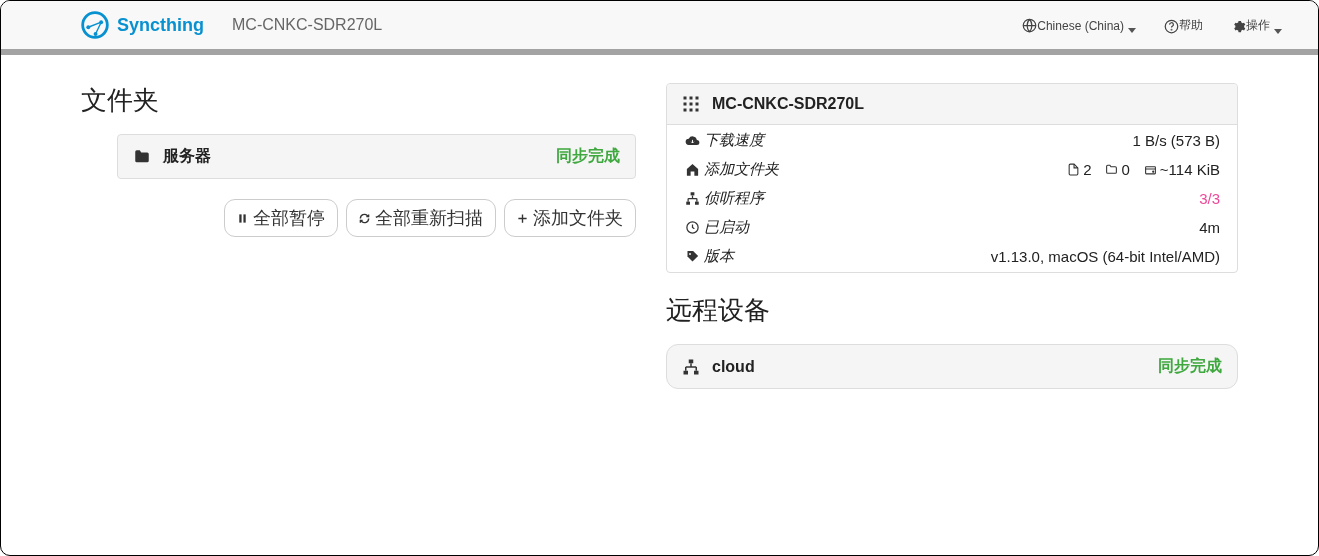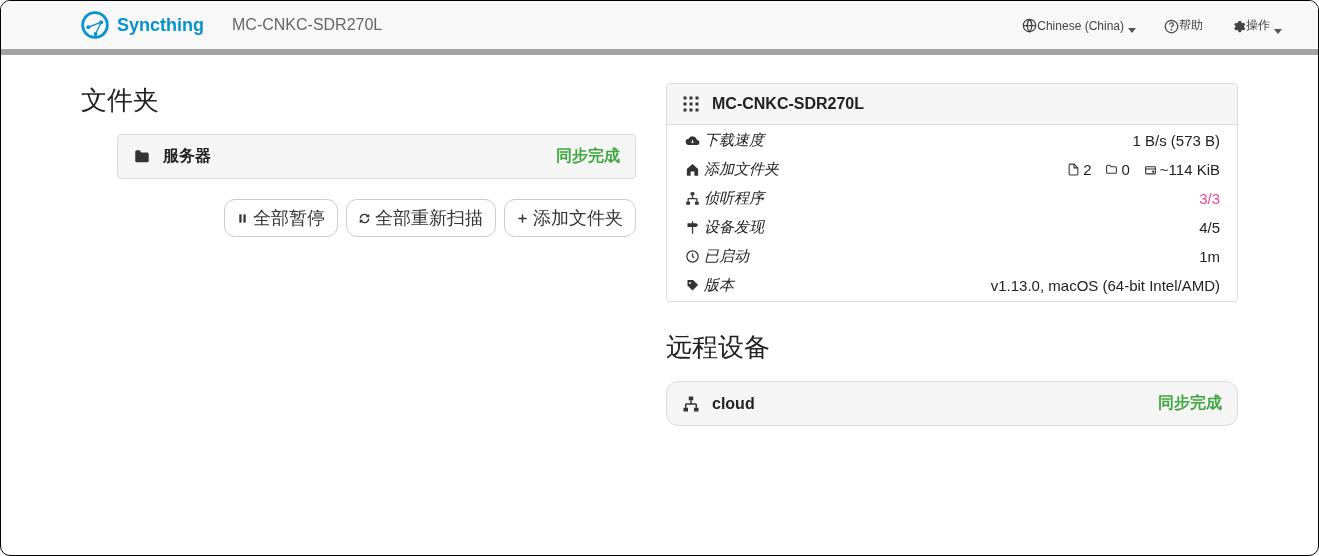--- a/index.html
+++ b/index.html
@@ -26,21 +26,21 @@
 .device-panel .panel-heading { border: none; border-bottom: 1px solid #ddd; border-radius: 4px 4px 0 0; cursor: default; }
 .stats-table { width: 100%; }
 .stats-table tr { border-bottom: none; }
 .stats-table td { padding: 4px 15px; font-size: 15px; vertical-align: middle; }
 .stats-table td:first-child { display: flex; align-items: center; gap: 4px; font-style: italic; }
 .stats-table td:last-child { text-align: right; margin-top: 34px; }
 .ico { width: 16px; display: inline-flex; justify-content: center; }
 .green { color: #ec4899; }
 .local-state { display: inline-flex; align-items: center; gap: 4px; }
 .local-state .grp { display: inline-flex; align-items: center; gap: 3px; margin-left: 10px; }
-.remote-section h2 { margin-top: 28px; }
+.remote-section h2 { margin-top: 20px; }
 .remote-panel { background: #f5f5f5; border: 1px solid #ddd; border-radius: 12px; padding: 11px 15px; display: flex; align-items: center; cursor: pointer; }
 .remote-panel .title { font-weight: 700; font-size: 16px; margin-left: 12px; }
 .remote-panel .status { margin-left: auto; color: #3fa83f; font-weight: 700; font-size: 16px; }
 svg { flex-shrink: 0; }
 </style>
 </head>
 <body>
 
 <div class="window">
   <div class="navbar">
@@ -199,40 +199,28 @@
                       <line x1="5" y1="12" x2="19" y2="12" stroke="#333" stroke-width="2"></line>
                     </svg>
                   </span>
                   <span>侦听程序</span>
                 </td>
             <td><span class="green">3/3</span></td>
           </tr>
           <tr>
             <td>
                   <span class="ico">
-                    <svg width="15" height="15" viewBox="0 0 24 24" fill="#333">
-                      <path d="M11 2h2v20h-2z"></path>
-                      <path d="M4 5h14l3 3-3 3H4z"></path>
-                    </svg>
-                  </span>
-                  <span>设备发现</span>
-                </td>
-            <td><span>4/5</span></td>
-          </tr>
-          <tr>
-            <td>
-                  <span class="ico">
                     <svg width="15" height="15" viewBox="0 0 24 24" fill="none" stroke="#333" stroke-width="2">
                       <circle cx="12" cy="12" r="9"></circle>
                       <path d="M12 7v5l3 2"></path>
                     </svg>
                   </span>
                   <span>已启动</span>
                 </td>
-            <td>1m</td>
+            <td>4m</td>
           </tr>
           <tr>
             <td>
                   <span class="ico">
                     <svg width="15" height="15" viewBox="0 0 24 24" fill="#333">
                       <path d="M21 11l-8-8H4v9l8 8 9-9z"></path>
                       <circle cx="8" cy="8" r="1.5" fill="#fff"></circle>
                     </svg>
                   </span>
                   <span>版本</span>

